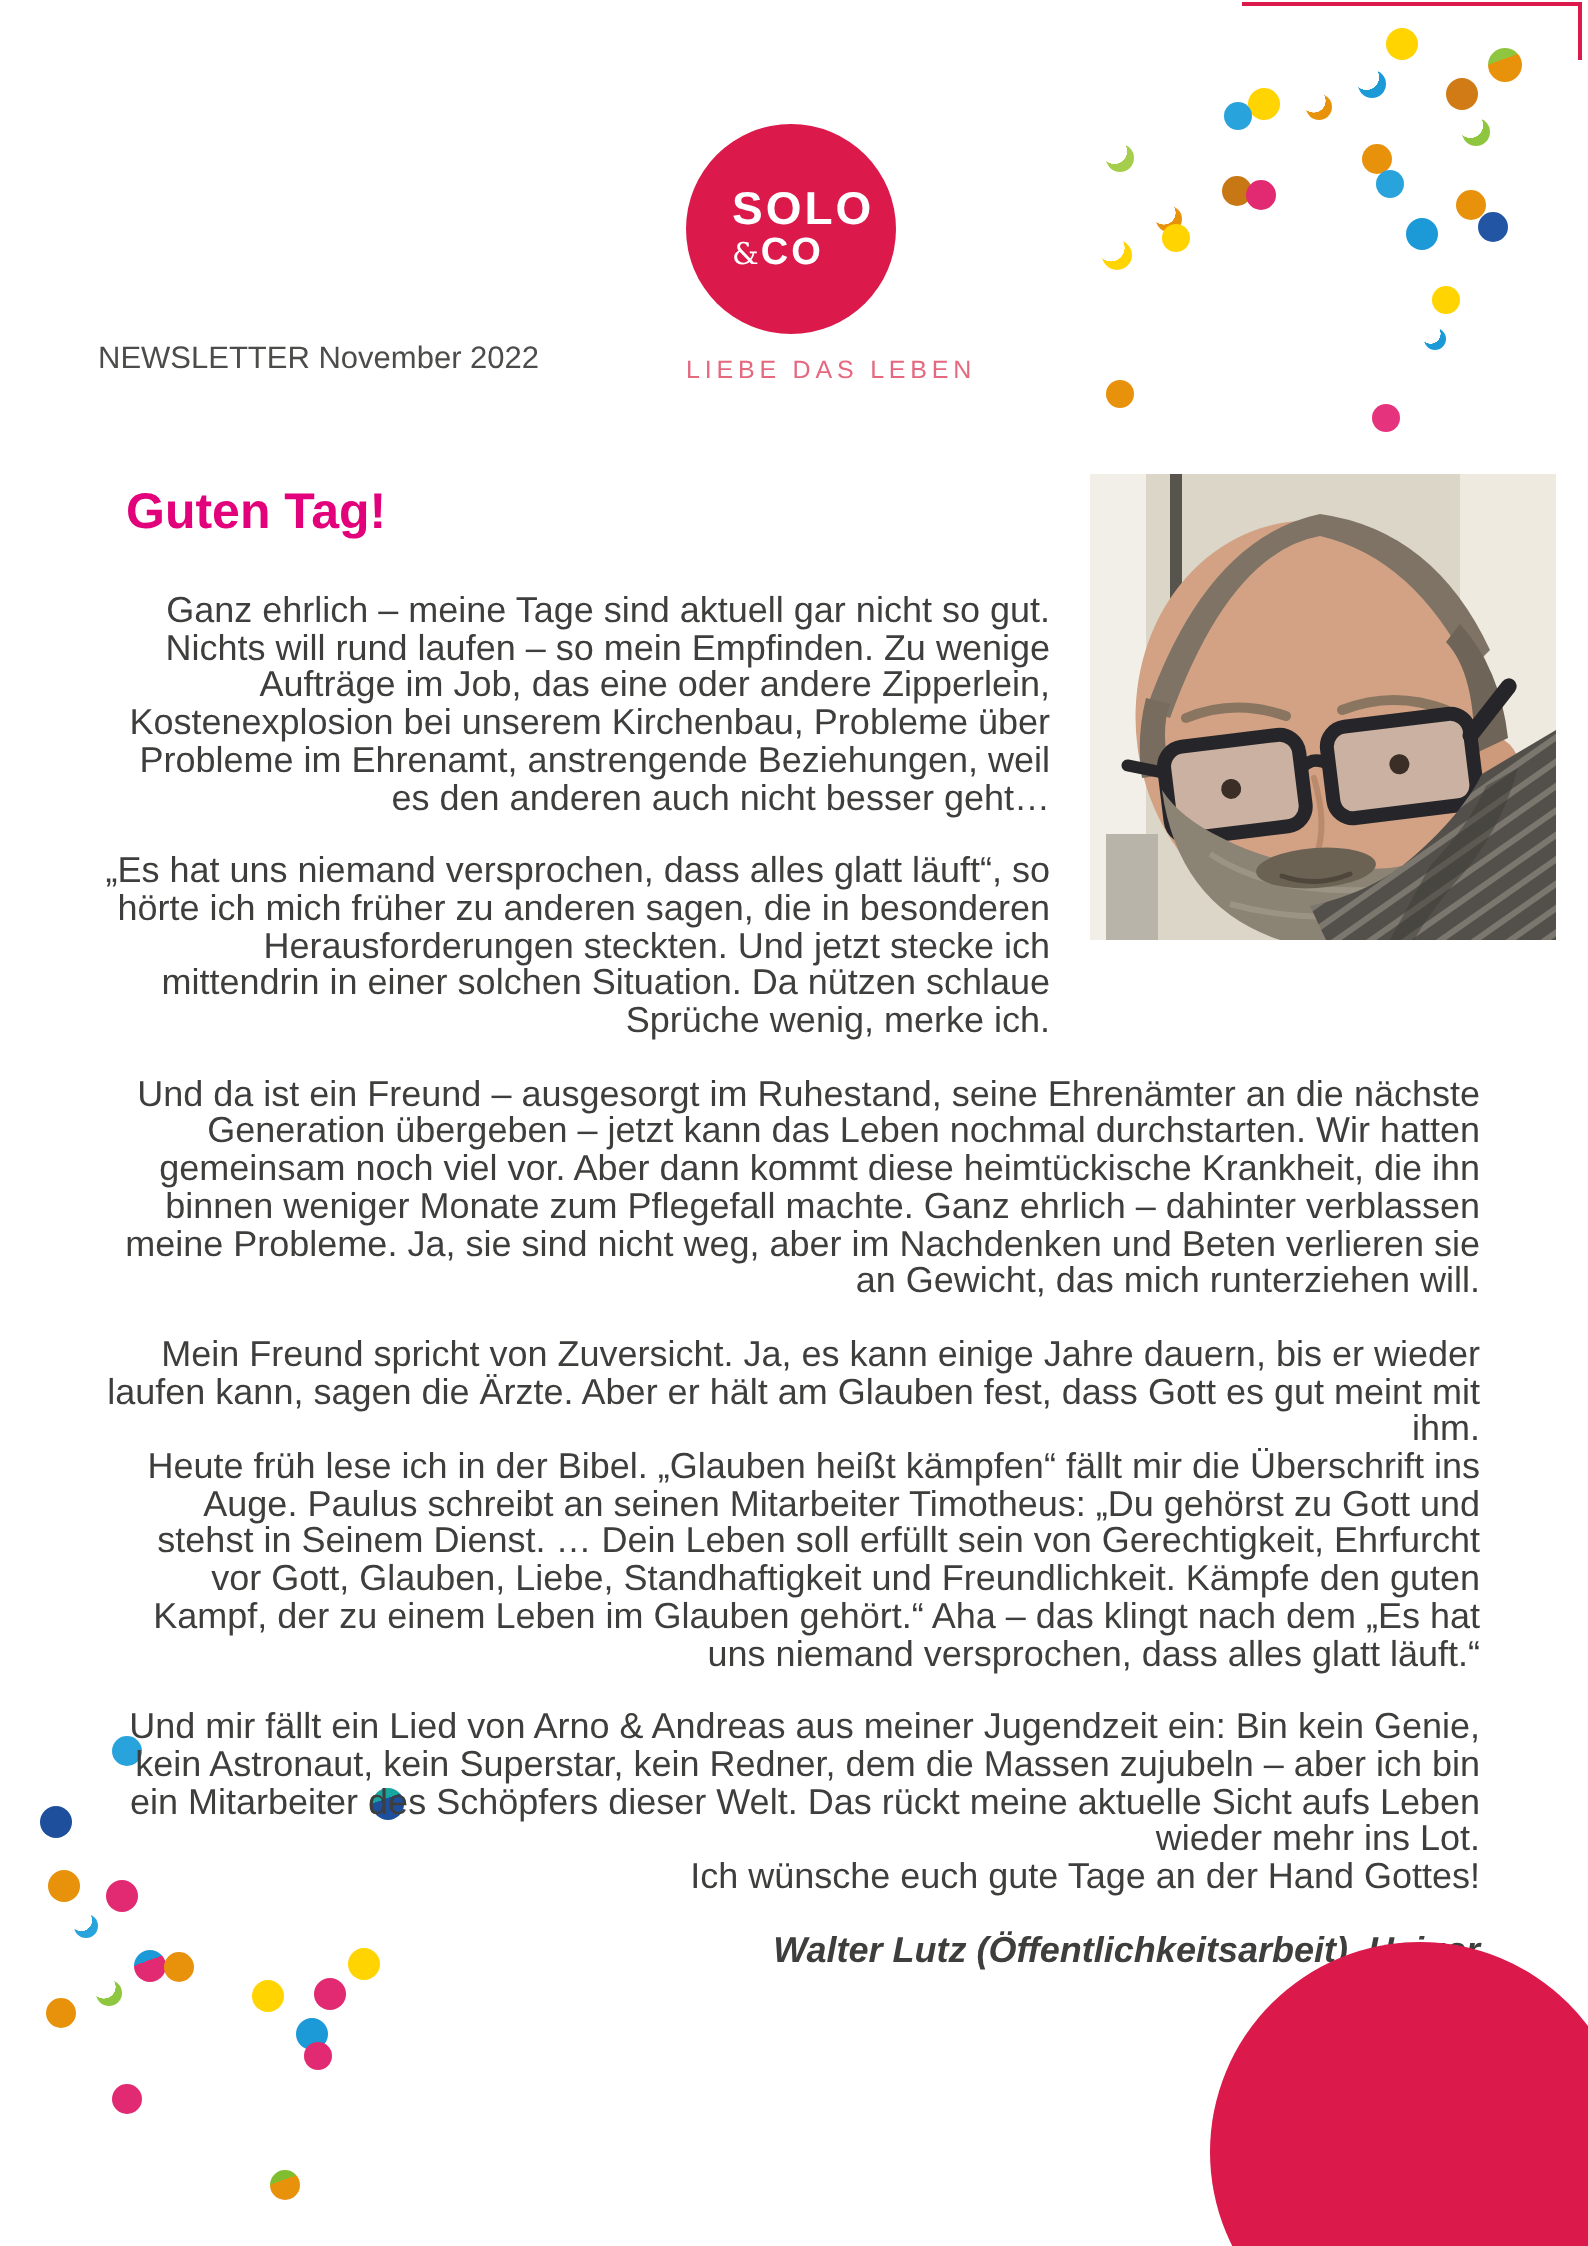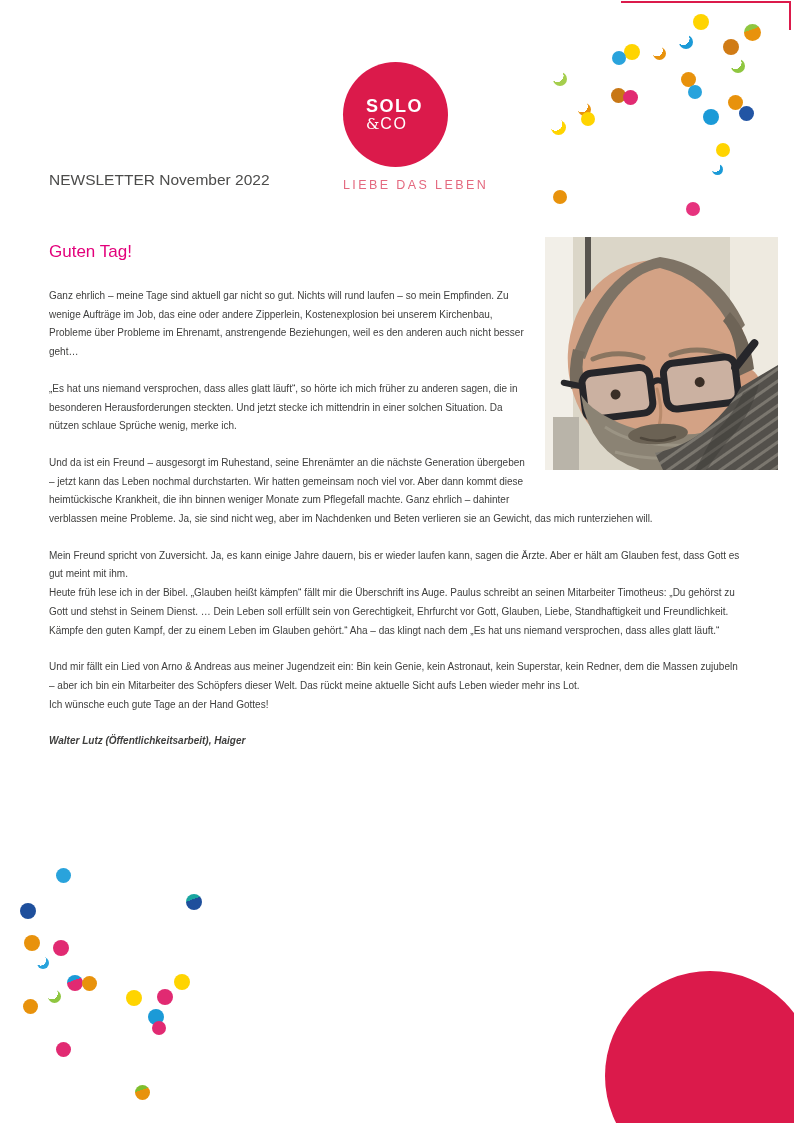--- a/index.html
+++ b/index.html
@@ -28,51 +28,52 @@
   
   .logo-circle{
     position:absolute;left:343px;top:62px;
     width:105px;height:105px;border-radius:50%;
     background:var(--crimson);
     color:#fff;
     display:flex;flex-direction:column;justify-content:center;
     padding-left:0;box-sizing:border-box;
   }
   .logo-line{margin-left:23px;line-height:1.05;white-space:nowrap;}
-  .logo-word1{font-size:18px;font-weight:bold;letter-spacing:1.5px;}
+  .logo-word1{font-size:23px;font-weight:bold;letter-spacing:1.5px;}
   .logo-amp{font-size:15px;font-weight:400;font-family:"DejaVu Serif",serif;letter-spacing:1px;}
-  .logo-word2{font-size:16px;font-weight:normal;letter-spacing:1.5px;}
+  .logo-word2{font-size:19px;font-weight:bold;letter-spacing:1.5px;}
   .logo-tagline{
     position:absolute;left:343px;top:178px;width:105px;
     text-align:right;white-space:nowrap;
     font-size:12.5px;letter-spacing:2.4px;
     color:var(--tagline-pink);
   }
   .newsletter-title{
     position:absolute;left:49px;top:171px;
     font-size:15.5px;color:var(--title-gray);
   }
   
   .photo{
     position:absolute;left:545px;top:237px;
     width:233px;height:233px;overflow:hidden;
   }
   
   .content{
     position:absolute;left:49px;top:242px;width:691px;
   }
   .content h1{
-    margin:0 0 25px 0;
-    font-size:17px;font-weight:normal;color:var(--magenta);
+    margin:0 0 25px 14px;
+    font-size:25px;font-weight:bold;color:var(--magenta);
   }
   .photo-spacer{float:right;width:215px;height:219px;}
   .content p{
     margin:0 0 18px 0;
-    font-size:10px;line-height:18.7px;color:var(--text);
+    font-size:18px;line-height:18.7px;color:var(--text);
     white-space:pre-line;
+    text-align:right;
   }
   .signature{font-style:italic;margin-top:6px !important;font-weight:bold;}
   
   .confetti{position:absolute;inset:0;pointer-events:none;}
   .dot{position:absolute;border-radius:50%;background:var(--c);}
   .crescent{background:radial-gradient(circle at 30% 26%, transparent 44%, var(--c) 45%);}
   .duo{background:linear-gradient(160deg, var(--c2) 0 36%, var(--c) 36%);}
   
   .big-circle{
     position:absolute;left:605px;top:971px;

